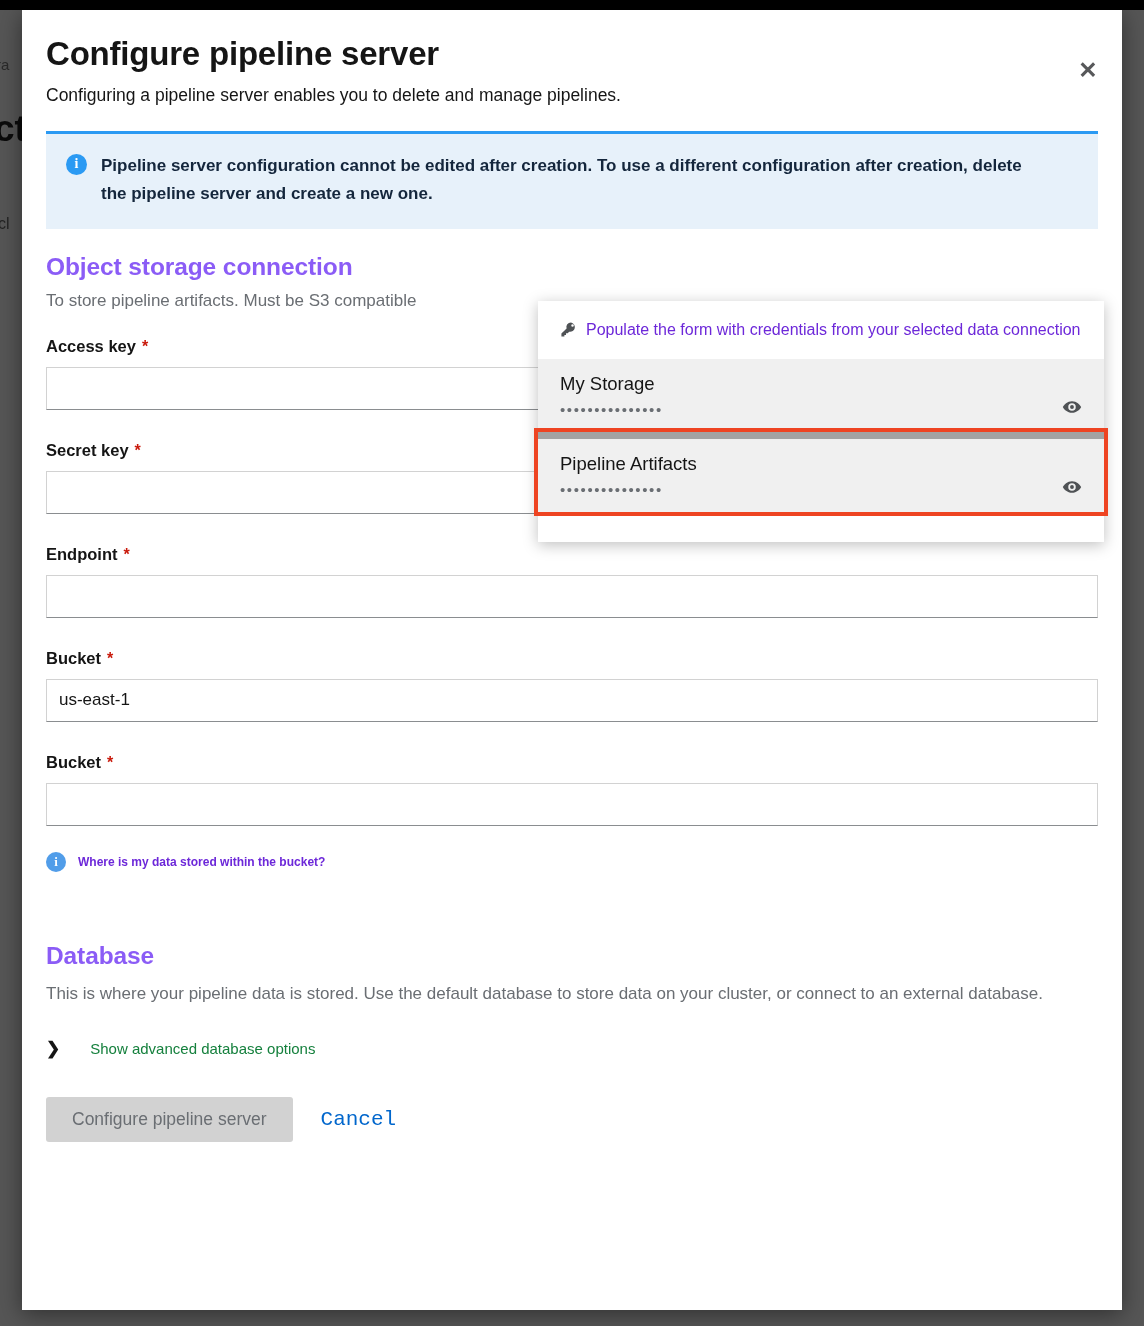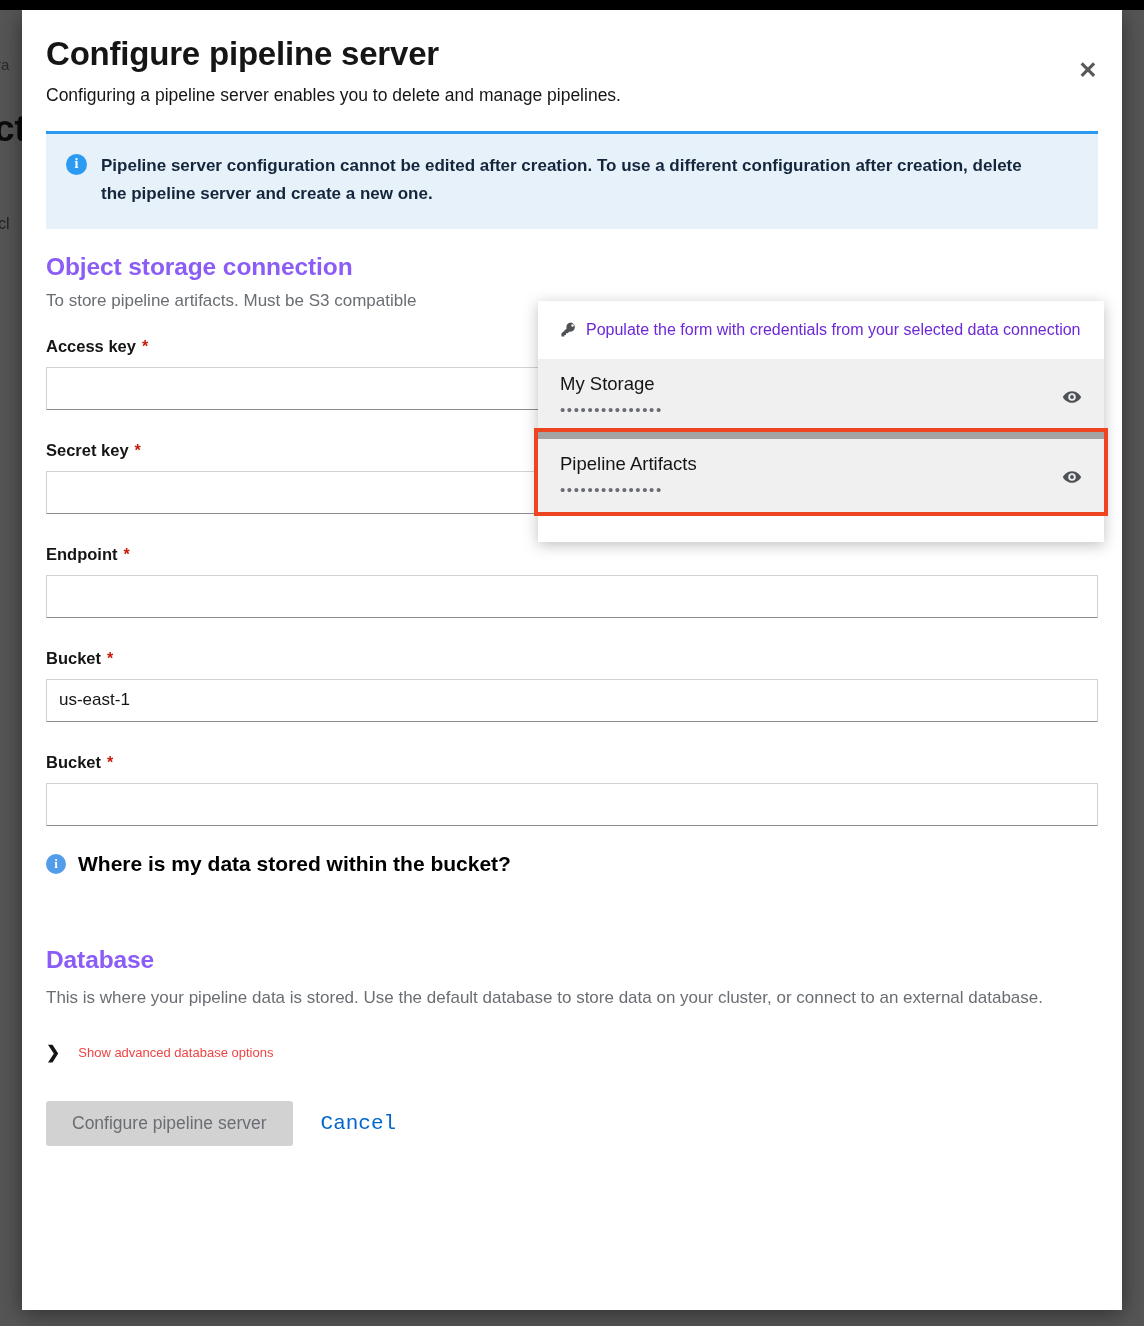--- a/index.html
+++ b/index.html
@@ -142,21 +142,21 @@
   }
   .dd-header {
     display: flex; align-items: center; gap: 9px;
     padding: 20px 20px 20px 22px;
     font-size: 16px; color: #6d28d9;
     border-bottom: 0;
   }
   .dd-item {
     background: #f0f0f0;
     padding: 13px 22px 15px 22px;
-    display: flex; align-items: center; justify-content: space-between;
+    display: flex; align-items: flex-end; justify-content: space-between;
     cursor: pointer;
   }
   .dd-item + .dd-item { border-top: 7px solid #a3a3a3; }
   .dd-item-name { font-size: 18.5px; color: #151515; line-height: 1.25; }
   .dd-item-mask {
     font-size: 15px; color: #6a6e73; letter-spacing: 1.6px;
     margin-top: 7px; line-height: 1;
   }
   .eye { width: 20px; height: 20px; margin-top: 6px; flex: 0 0 auto; }
 
@@ -173,36 +173,36 @@
     display: flex; align-items: center; gap: 12px;
     margin-top: 26px; cursor: pointer;
   }
   .info-dot {
     width: 20px; height: 20px; border-radius: 50%;
     background: #519de9; color: #fff;
     display: flex; align-items: center; justify-content: center;
     font-size: 13px; font-weight: 700; font-family: "Liberation Serif", serif;
     flex: 0 0 auto;
   }
-  .info-text { font-size: 21px; font-weight: 700; color: #000000; }
+  .info-text { font-size: 12px; font-weight: 700; color: #6d28d9; }
 
   
   .db-block { margin-top: 70px; }
   .db-desc {
     font-size: 17px; color: #6a6e73; margin: 10px 0 0 0;
     line-height: 1.6; max-width: 1015px;
   }
   .adv-toggle {
     display: flex; align-items: center; gap: 18px;
     margin-top: 33px; cursor: pointer;
   }
   .chev {
     font-size: 17px; font-weight: 700; color: #151515; line-height: 1;
   }
-  .adv-label { font-size: 13px; color: #ef4444; }
+  .adv-label { font-size: 15px; color: #15803d; margin-left: 12px; }
 
   
   .footer {
     display: flex; align-items: center; gap: 14px;
     padding: 0 24px; margin-top: 40px;
   }
   .btn-primary-disabled {
     background: #d2d2d2; color: #6a6e73;
     border: 0; height: 45px; padding: 0 26px;
     font-size: 17.5px; border-radius: 3px;

